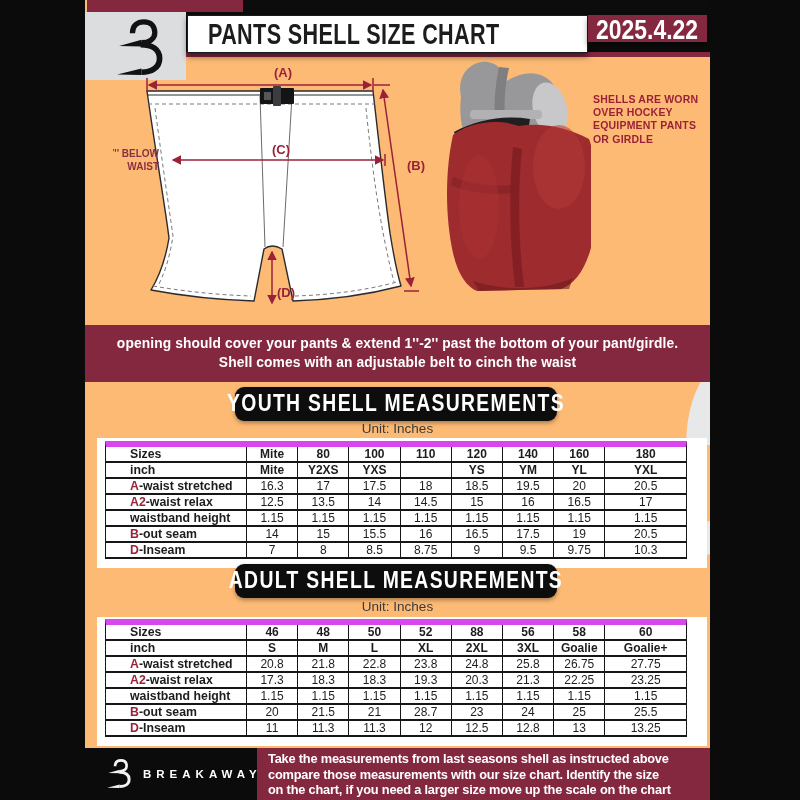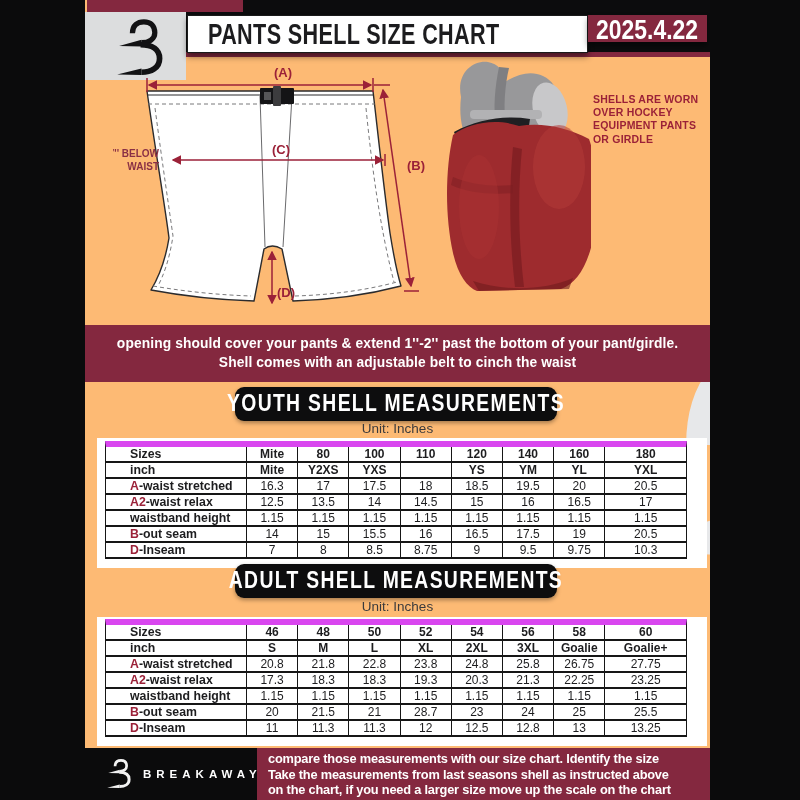--- a/index.html
+++ b/index.html
@@ -297,21 +297,21 @@
   </div>
   <div class="unit" style="top:599px">Unit: Inches</div>
   <div class="panel" style="top:617px; height:129px"></div>
   <div class="size-table" style="top:619px">
       <div class="trow">
         <div class="tcell label">Sizes</div>
         <div class="tcell val b">46</div>
         <div class="tcell val b">48</div>
         <div class="tcell val b">50</div>
         <div class="tcell val b">52</div>
-        <div class="tcell val b">54</div>
+        <div class="tcell val b">88</div>
         <div class="tcell val b">56</div>
         <div class="tcell val b">58</div>
         <div class="tcell val b">60</div>
       </div>
       <div class="trow">
         <div class="tcell label">inch</div>
         <div class="tcell val b">S</div>
         <div class="tcell val b">M</div>
         <div class="tcell val b">L</div>
         <div class="tcell val b">XL</div>
@@ -378,17 +378,17 @@
     </div>
 
 </div>
 
 <div class="footer">
   <svg class="footer-logo" viewBox="0 0 104 126">
       <use href="#bw-logo"></use>
     </svg>
   <div class="wordmark">BREAKAWAY</div>
   <div class="footer-note">
+    <div>Take the measurements from last seasons shell as instructed above</div>
     <div>compare those measurements  with our size chart. Identify the size</div>
-    <div>Take the measurements from last seasons shell as instructed above</div>
     <div>on the chart, if you need a larger size move up the scale on the chart</div>
   </div>
 </div>
 
 </body></html>

